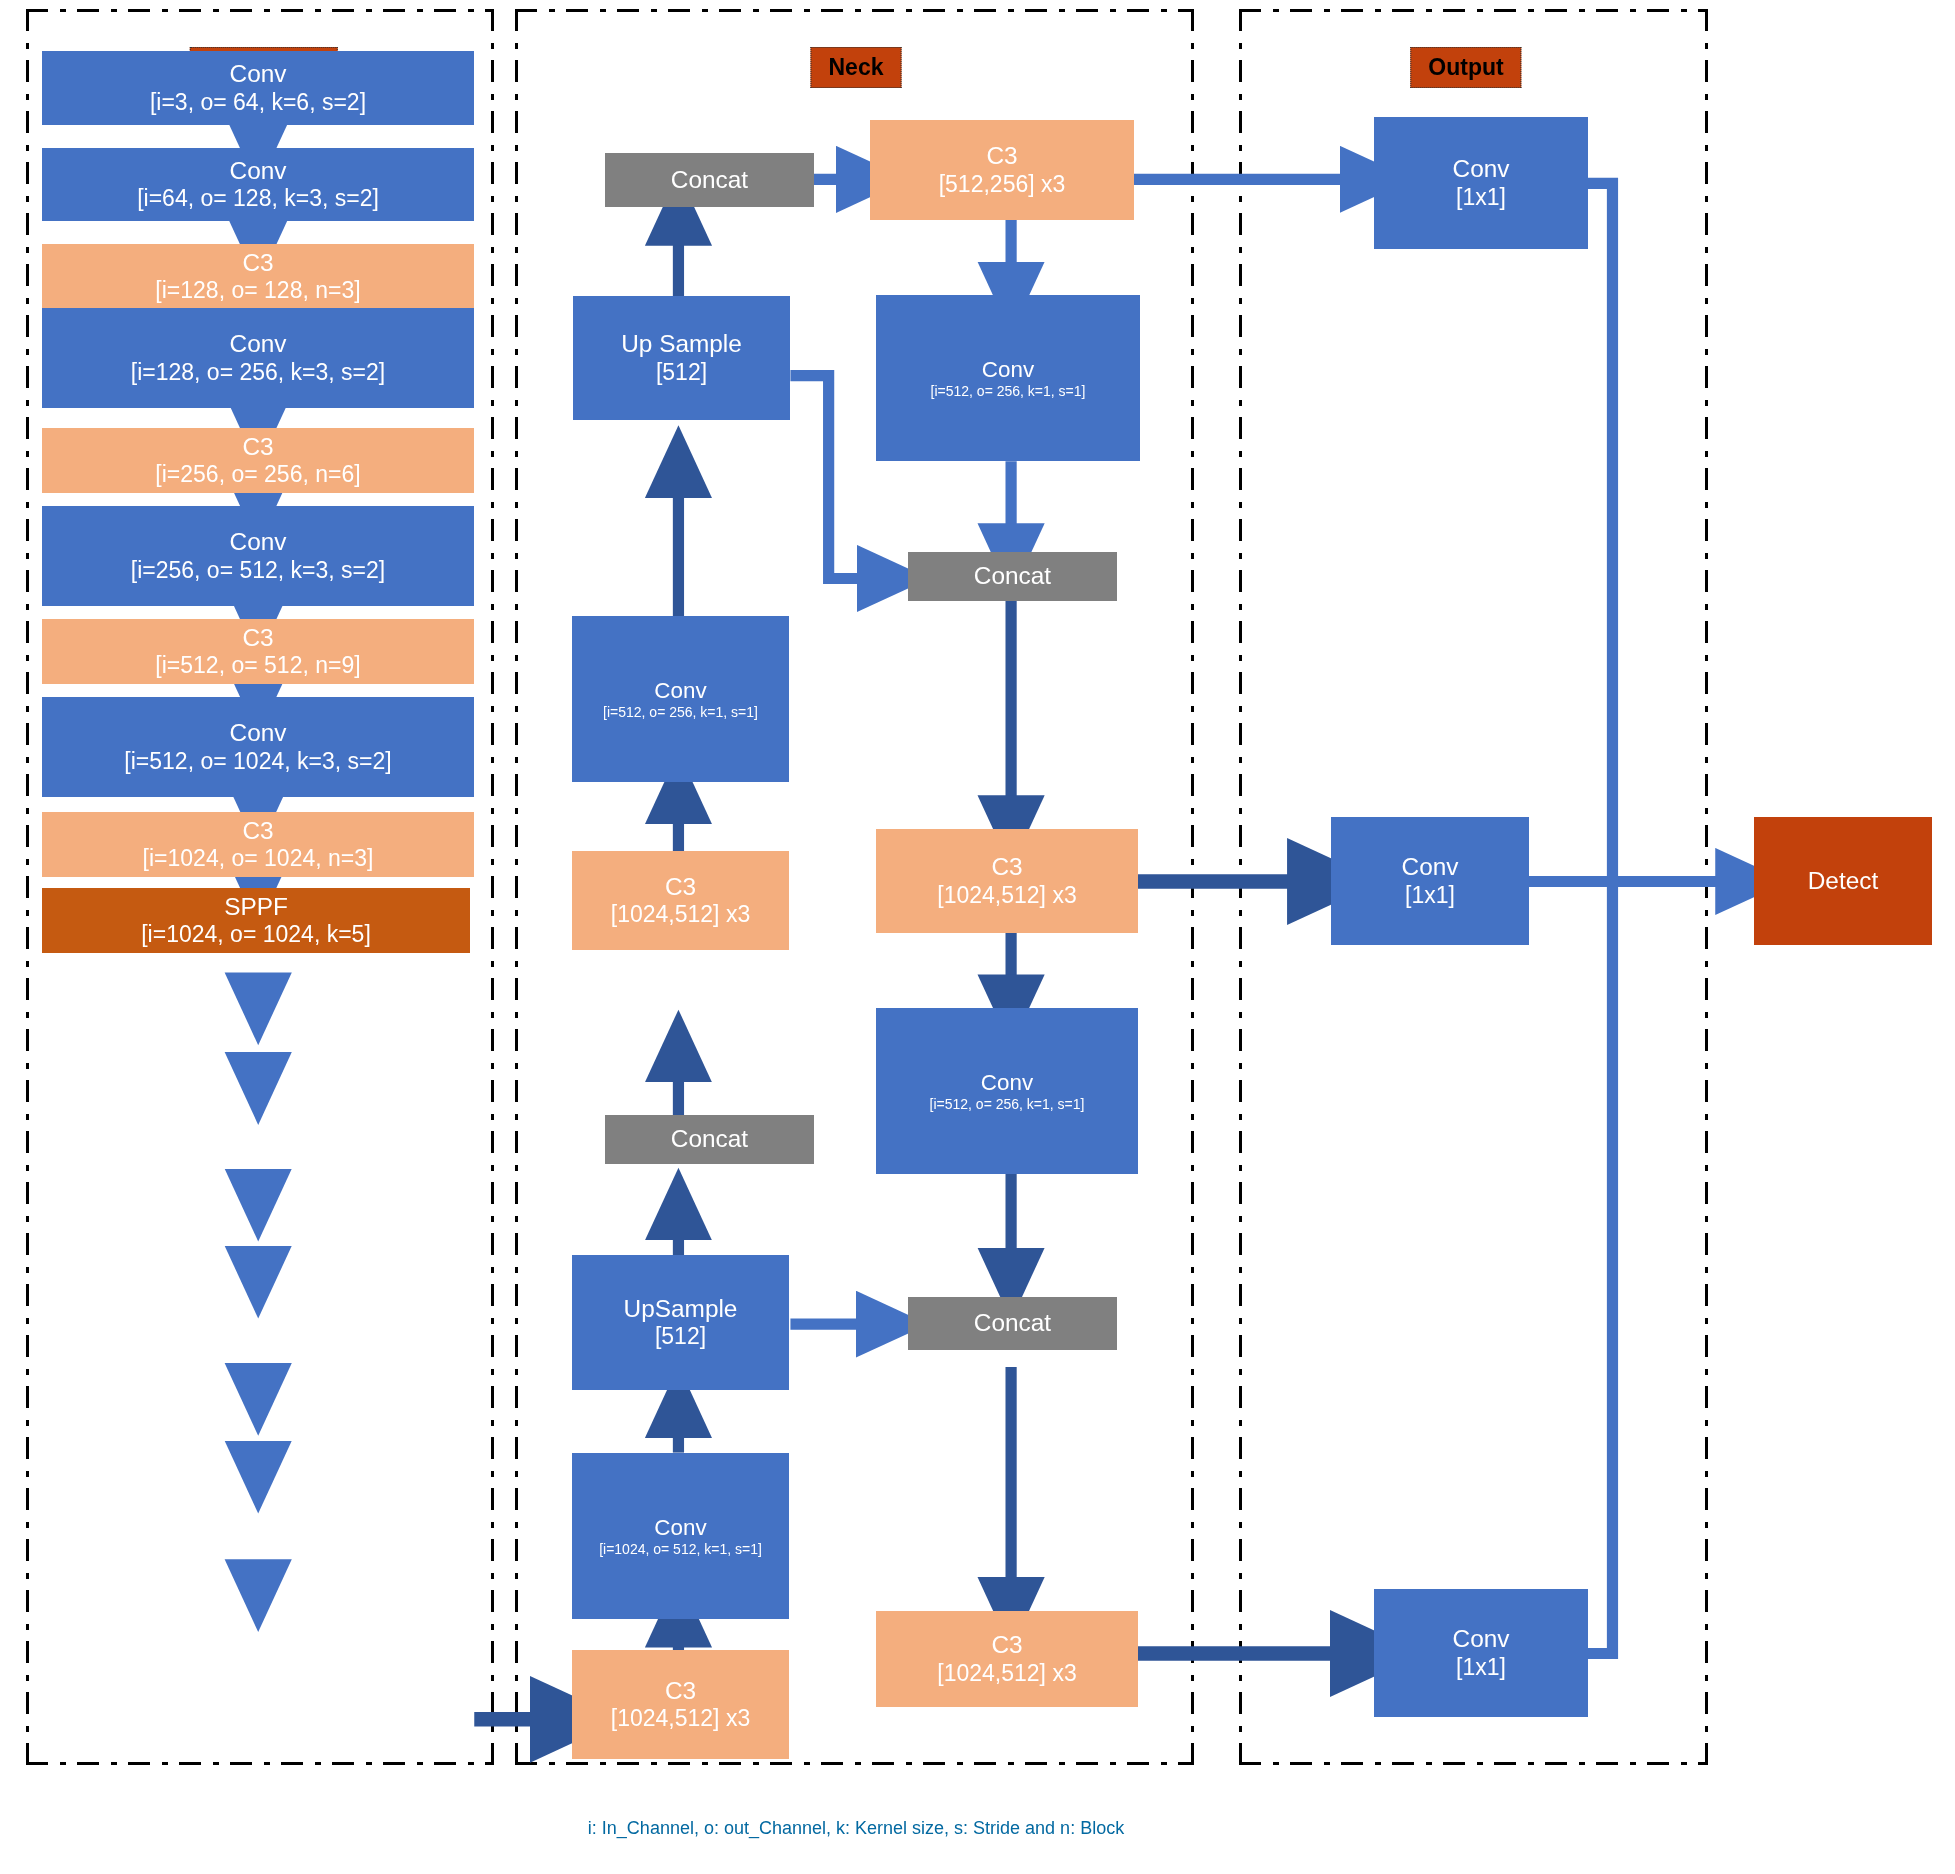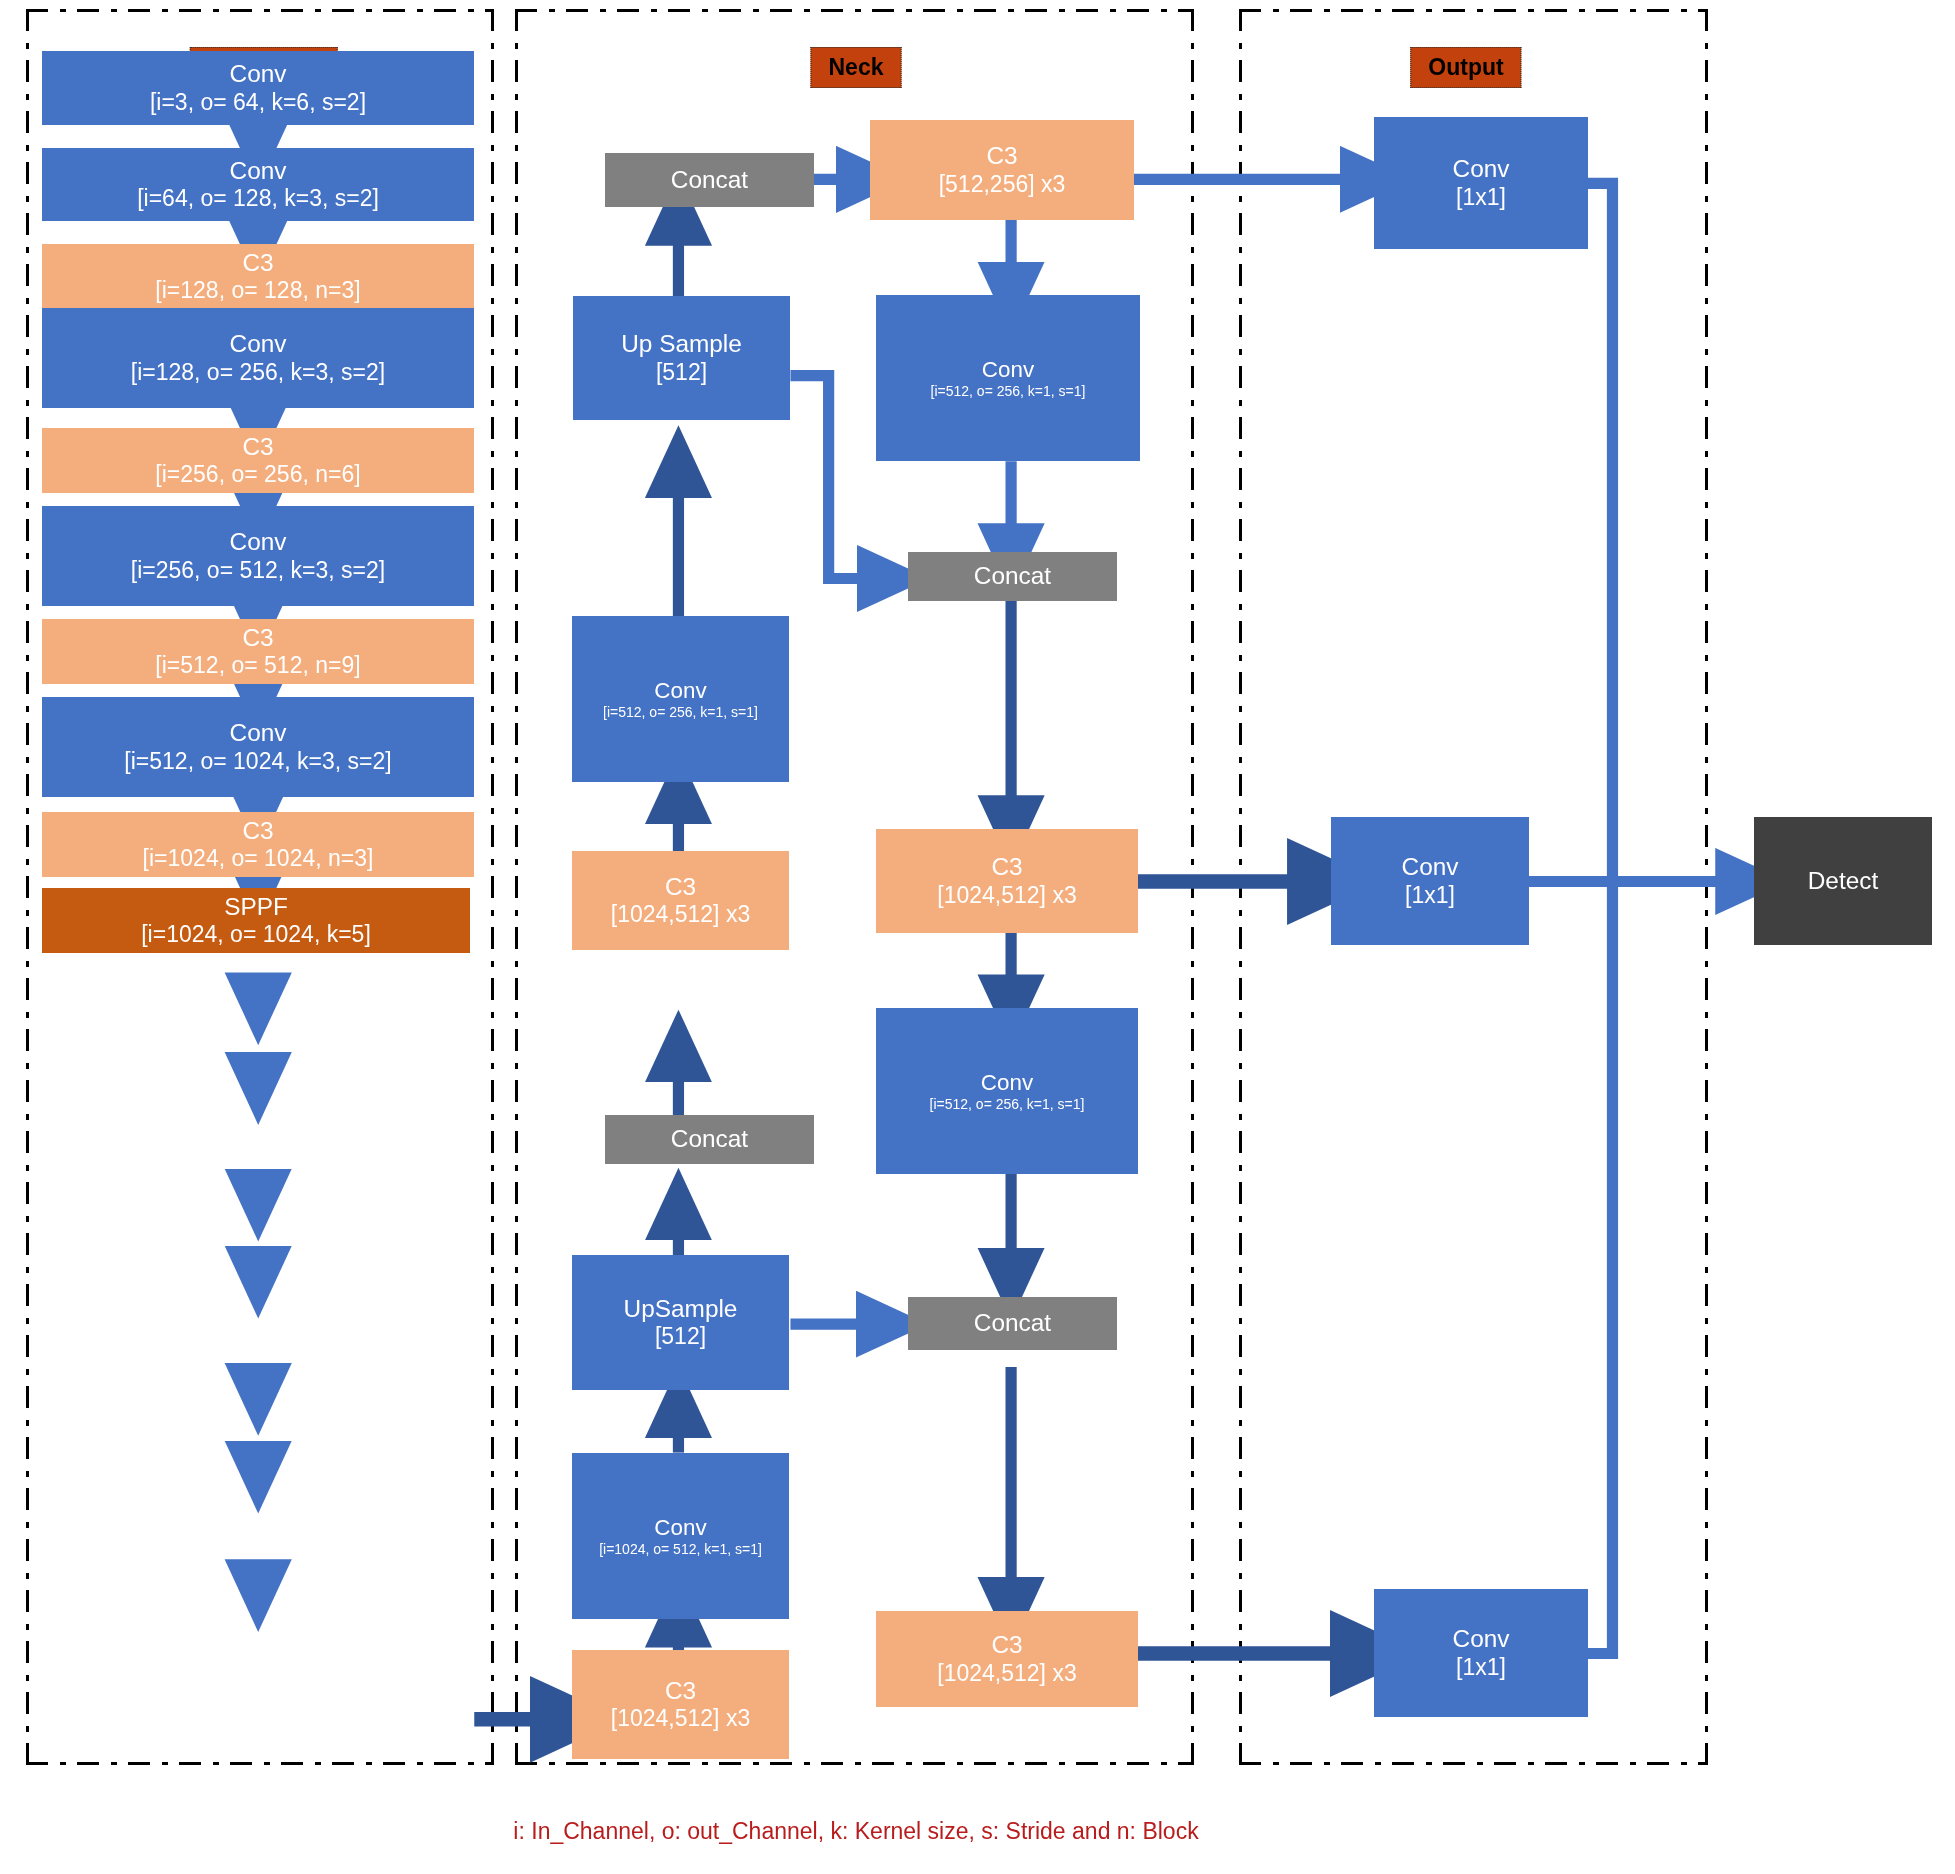--- a/index.html
+++ b/index.html
@@ -54,29 +54,29 @@
     overflow:hidden;
   }
   .node .t1{font-size:24.4px;}
   .node .t2{font-size:23px;}
   .node.small .t1{font-size:22.4px;}
   .node.small .t2{font-size:14px;}
   .node.conv{background:#4472C4;}
   .node.c3{background:#F4AE7E;}
   .node.sppf{background:#C55A11;}
   .node.concat{background:#808080;}
-  .node.detect{background:#404040;text-align:right;}
+  .node.detect{background:#c2410c;text-align:right;}
 
   
   svg#wires{position:absolute;left:0;top:0;width:1955px;height:1875px;z-index:2;pointer-events:none;}
 
   .caption{
     position:absolute;
-    font-size:23px;
-    color:#b91c1c;
+    font-size:18px;
+    color:#0369a1;
     white-space:nowrap;
     transform:translateX(-50%);
   }
 </style>
 </head>
 <body>
 
 <div id="stage">
 
   <div class="panel" style="left:26px;top:9.2px;width:468px;height:1756px;"></div>

